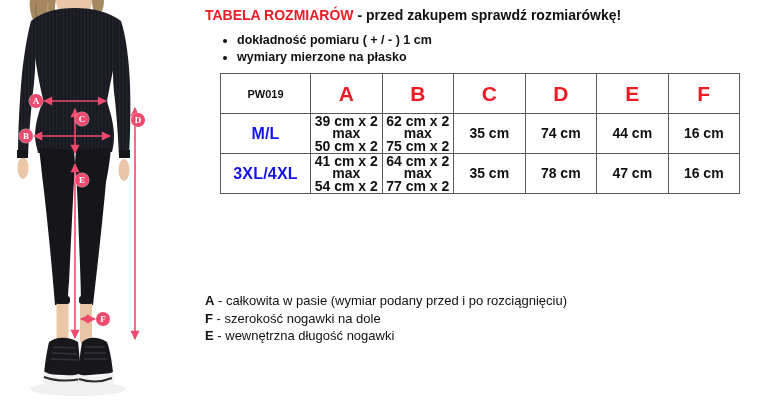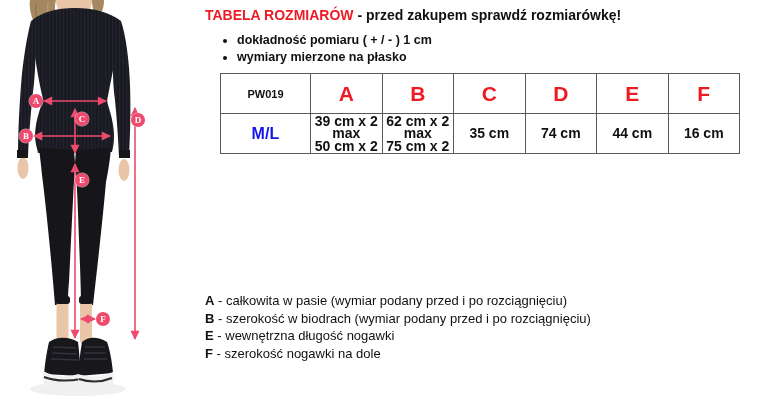--- a/index.html
+++ b/index.html
@@ -157,21 +157,33 @@
 max
 50 cm x 2</td>
     <td class="cell">62 cm x 2
 max
 75 cm x 2</td>
     <td class="cell">35 cm</td>
     <td class="cell">74 cm</td>
     <td class="cell">44 cm</td>
     <td class="cell">16 cm</td>
   </tr>
+  <tr>
+    <td class="size-label">3XL/4XL</td>
+    <td class="cell">41 cm x 2
+max
+54 cm x 2</td>
+    <td class="cell">64 cm x 2
+max
+77 cm x 2</td>
+    <td class="cell">35 cm</td>
+    <td class="cell">78 cm</td>
+    <td class="cell">47 cm</td>
+    <td class="cell">16 cm</td>
+  </tr>
 </tbody>
   </table>
 
 <div class="legend">
   <div><b>A</b> <span>- całkowita w pasie (wymiar podany przed i po rozciągnięciu)</span></div>
-  <div><b>B</b> <span>- szerokość w biodrach (wymiar podany przed i po rozciągnięciu)</span></div>
+  <div><b>F</b> <span>- szerokość nogawki na dole</span></div>
   <div><b>E</b> <span>- wewnętrzna długość nogawki</span></div>
-  <div><b>F</b> <span>- szerokość nogawki na dole</span></div>
 </div>
 
 </body></html>

